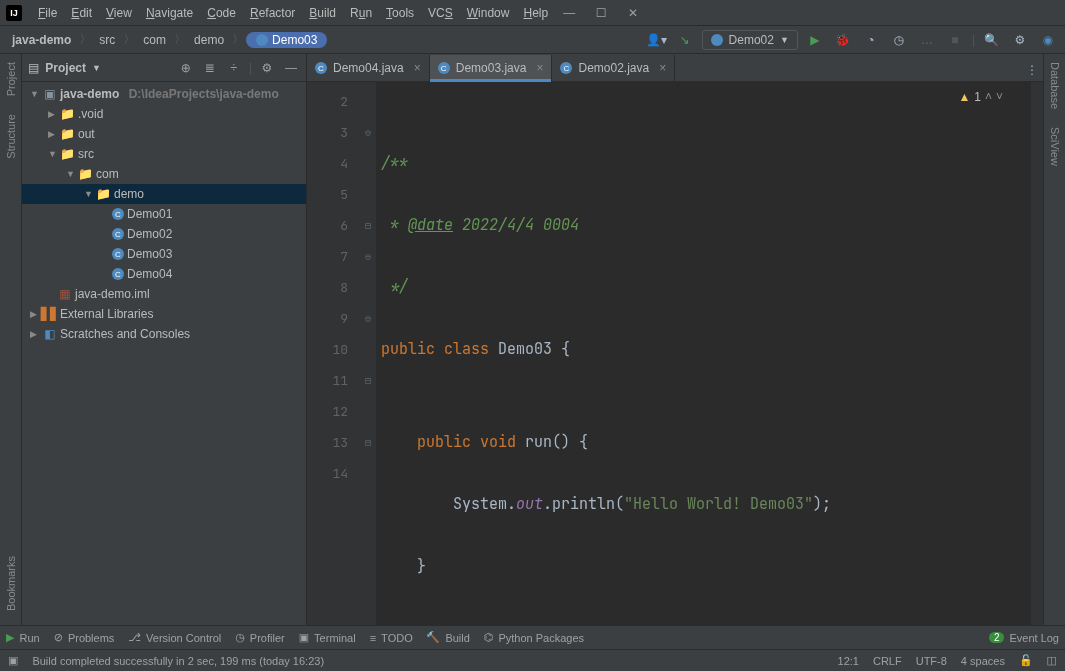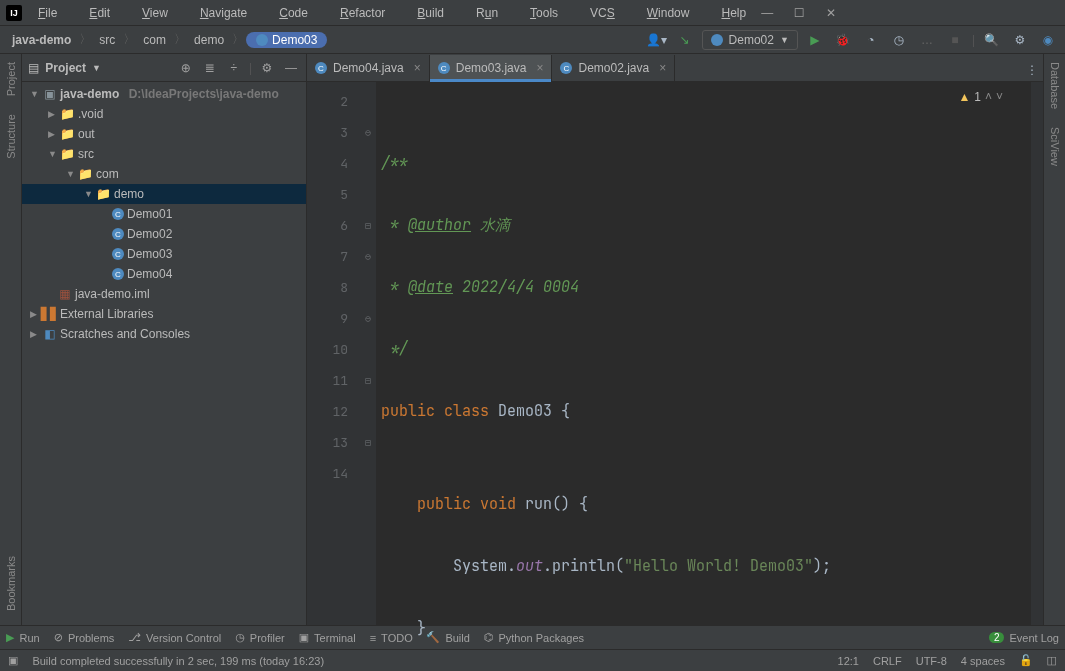--- a/index.html
+++ b/index.html
@@ -28,21 +28,21 @@
     background: #000;
     color: #fff;
     font-size: 9px;
     font-weight: bold;
     display: flex;
     align-items: center;
     justify-content: center;
     margin-right: 10px;
     border-radius: 2px;
   }
-  .menubar { display: flex; gap: 20px; justify-content: space-between; }
+  .menubar { display: flex; gap: 2px; justify-content: space-between; }
   .menu-item { padding: 2px 6px; cursor: pointer; }
   .menu-item .u { text-decoration: underline; }
   .title-text {
     flex: 1;
     text-align: left;
     color: #787878;
     padding-left: 20px;
     white-space: nowrap;
     overflow: hidden;
   }
@@ -419,21 +419,20 @@
             <div>&nbsp;</div>
             <div>⊟</div>
             <div>&nbsp;</div>
             <div>⊟</div>
             <div>&nbsp;</div>
         </div>
       </div>
       <div class="code-area">
 <div class="code-line"><span></span></div>
 <div class="code-line"><span class="doc">/**</span></div>
-<div class="code-line"><span class="doc"> * </span><span class="doctag">@author</span><span class="doc"> 水滴</span></div>
 <div class="code-line"><span class="doc"> * </span><span class="doctag">@date</span><span class="doc"> 2022/4/4 0004</span></div>
 <div class="code-line"><span class="doc"> */</span></div>
 <div class="code-line"><span class="k">public</span> <span class="k">class</span> <span class="cls">Demo03</span> <span>{</span></div>
 <div class="code-line"><span></span></div>
 <div class="code-line">    <span class="k">public</span> <span class="k">void</span> <span class="mth">run</span><span>() {</span></div>
 <div class="code-line">        <span>System.</span><span class="fld">out</span><span>.println(</span><span class="str">"Hello World! Demo03"</span><span>);</span></div>
 <div class="code-line">    <span>}</span></div>
 
 
 <div class="code-line"><span></span></div>

